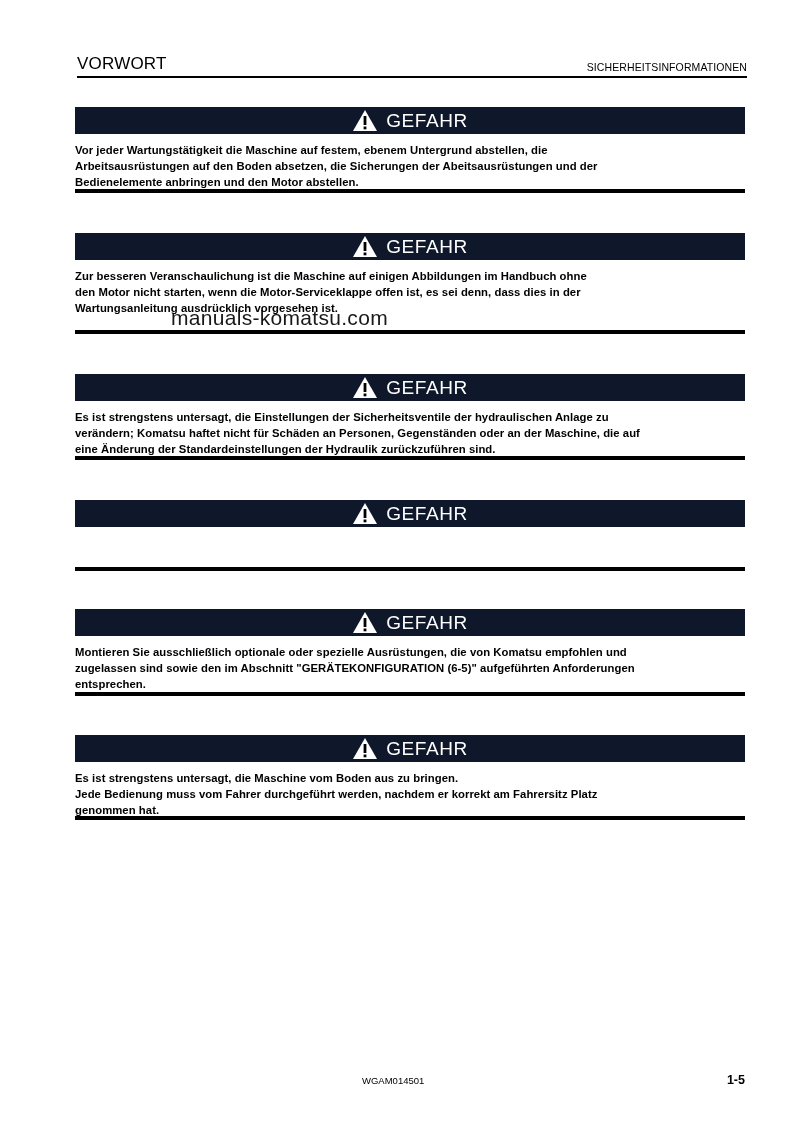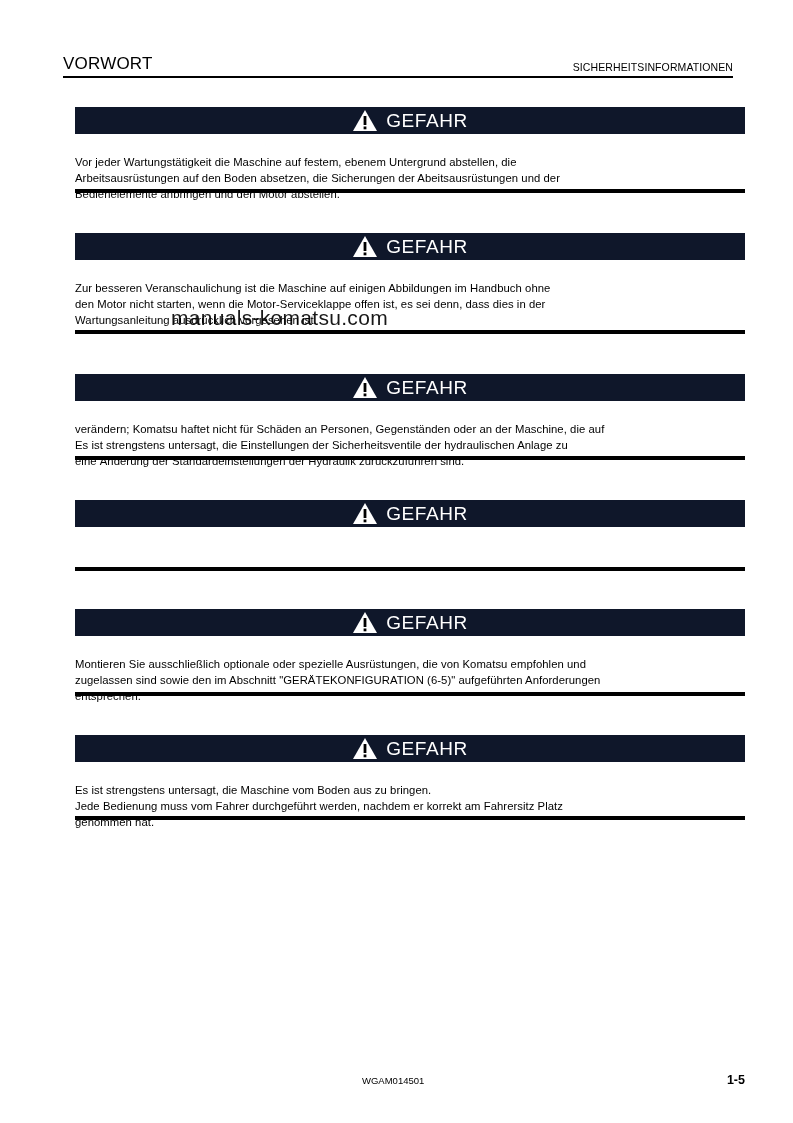--- a/index.html
+++ b/index.html
@@ -10,21 +10,21 @@
   body {
     width: 793px;
     height: 1123px;
     position: relative;
     overflow: hidden;
     font-family: "Liberation Sans", sans-serif;
     color: #000;
   }
   .page-header {
     position: absolute;
-    left: 63px;
+    left: 77px;
     top: 54px;
     width: 670px;
     height: 22px;
     border-bottom: 2px solid #000;
   }
   .header-left {
     position: absolute;
     left: 0;
     bottom: 2px;
     font-size: 17px;
@@ -58,23 +58,23 @@
     display: inline-block;
   }
   .warn-icon svg { display: block; }
   .danger-label {
     font-size: 19px;
     font-weight: normal;
     letter-spacing: 0.6px;
     color: #fff;
   }
   .danger-text {
-    margin-top: 20px;
+    margin-top: 8px;
     font-size: 11.3px;
-    font-weight: normal;
+    font-weight: bold;
     line-height: 16px;
     letter-spacing: 0.05px;
     white-space: nowrap;
   }
   .danger-rule {
     position: absolute;
     left: 0;
     width: 670px;
     height: 4px;
     background: #000;
@@ -156,22 +156,22 @@
     <span class="warn-icon">
       <svg width="26" height="23" viewBox="0 0 26 23">
           <polygon points="13,1 25,22 1,22" fill="#fff"></polygon>
           <rect x="11.6" y="7" width="2.8" height="9" fill="#000"></rect>
           <rect x="11.6" y="17.5" width="2.8" height="2.8" fill="#000"></rect>
         </svg>
     </span>
     <span class="danger-label">GEFAHR</span>
   </div>
   <div class="danger-text">
+    <div>Es ist strengstens untersagt, die Einstellungen der Sicherheitsventile der hydraulischen Anlage zu</div>
     <div>verändern; Komatsu haftet nicht für Schäden an Personen, Gegenständen oder an der Maschine, die auf</div>
-    <div>Es ist strengstens untersagt, die Einstellungen der Sicherheitsventile der hydraulischen Anlage zu</div>
     <div>eine Änderung der Standardeinstellungen der Hydraulik zurückzuführen sind.</div>
   </div>
   <div class="danger-rule" style="top:82px;"></div>
 </div>
 
 <div class="danger-block" style="top:500px;">
   <div class="danger-bar">
     <span class="warn-icon">
       <svg width="26" height="23" viewBox="0 0 26 23">
           <polygon points="13,1 25,22 1,22" fill="#fff"></polygon>

